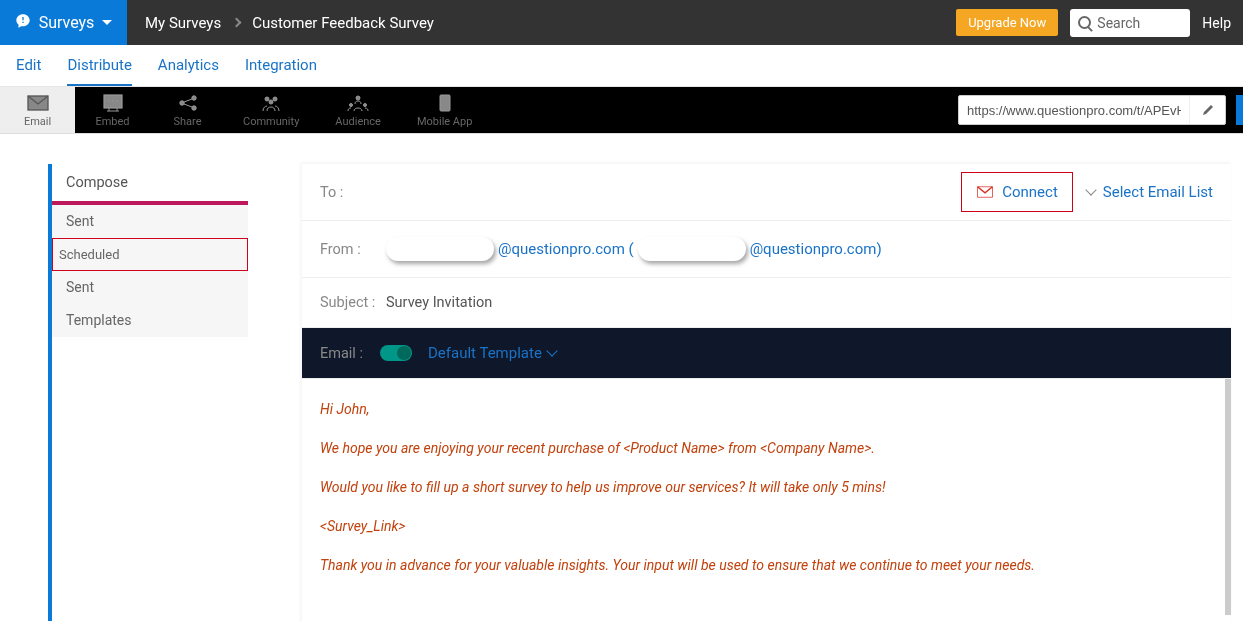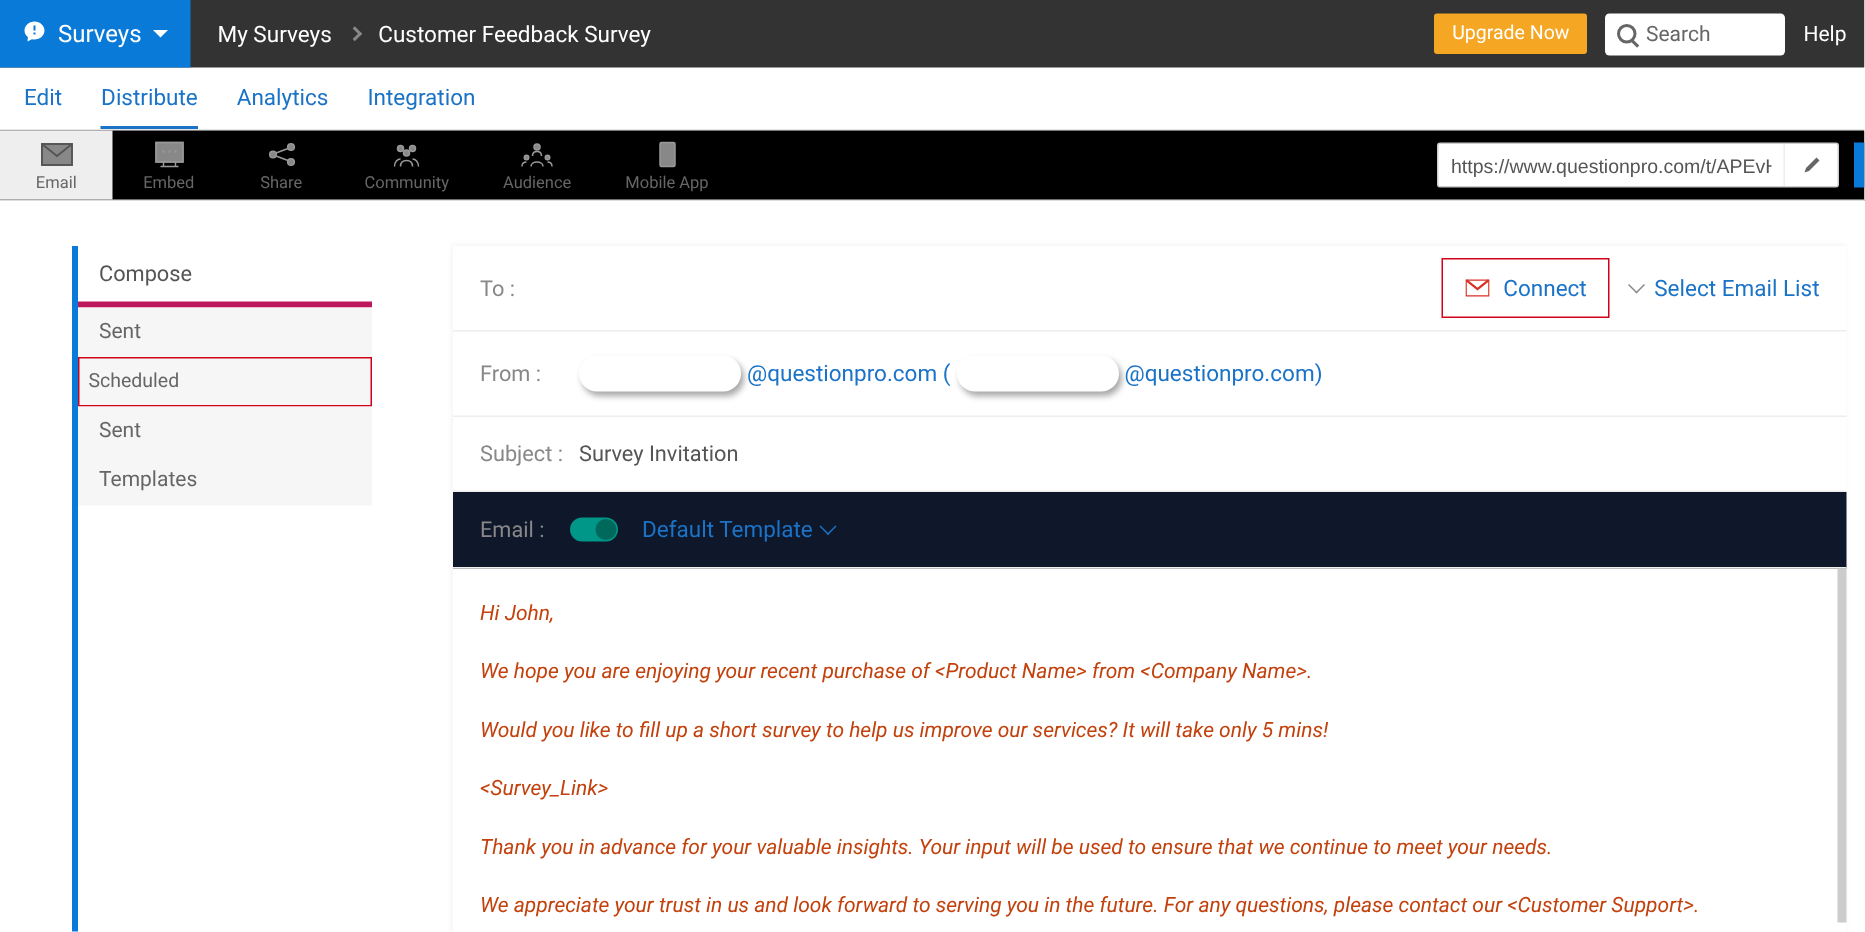--- a/index.html
+++ b/index.html
@@ -471,17 +471,16 @@
         <span class="chevron-down" style="border-color:#1a73c7;"></span>
       </div>
     </div>
 
     <div class="email-body">
       <p>Hi John,</p>
       <p>We hope you are enjoying your recent purchase of &lt;Product Name&gt; from &lt;Company Name&gt;.</p>
       <p>Would you like to fill up a short survey to help us improve our services? It will take only 5 mins!</p>
       <p>&lt;Survey_Link&gt;</p>
       <p>Thank you in advance for your valuable insights.  Your input will be used to ensure that we continue to meet your needs.</p>
-      <p>We appreciate your trust in us and look forward to serving you in the future. For any questions, please contact our &lt;Customer Support&gt;.</p>
 
     </div>
   </div>
 </div>
 
 </body></html>

